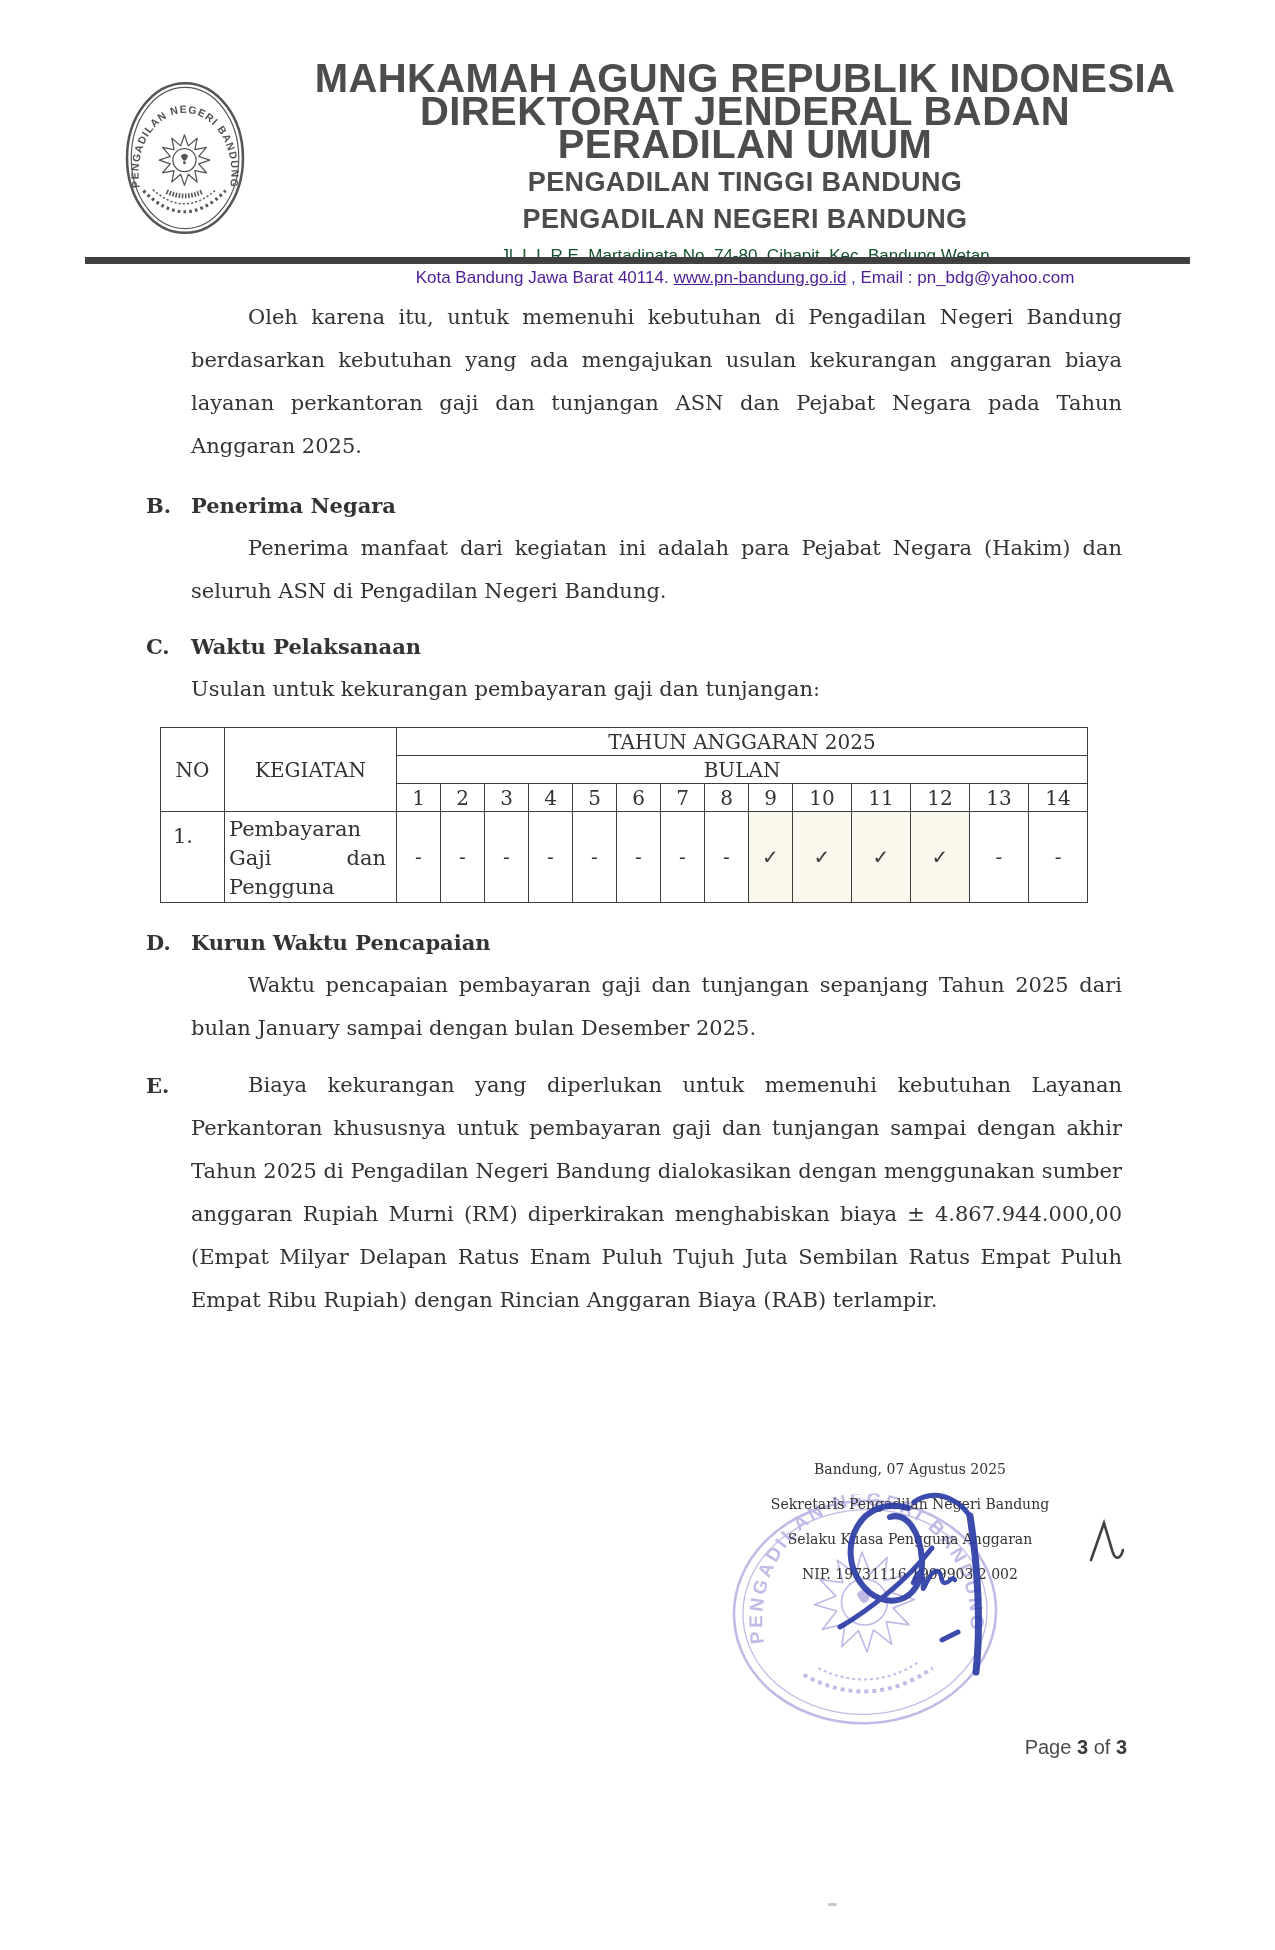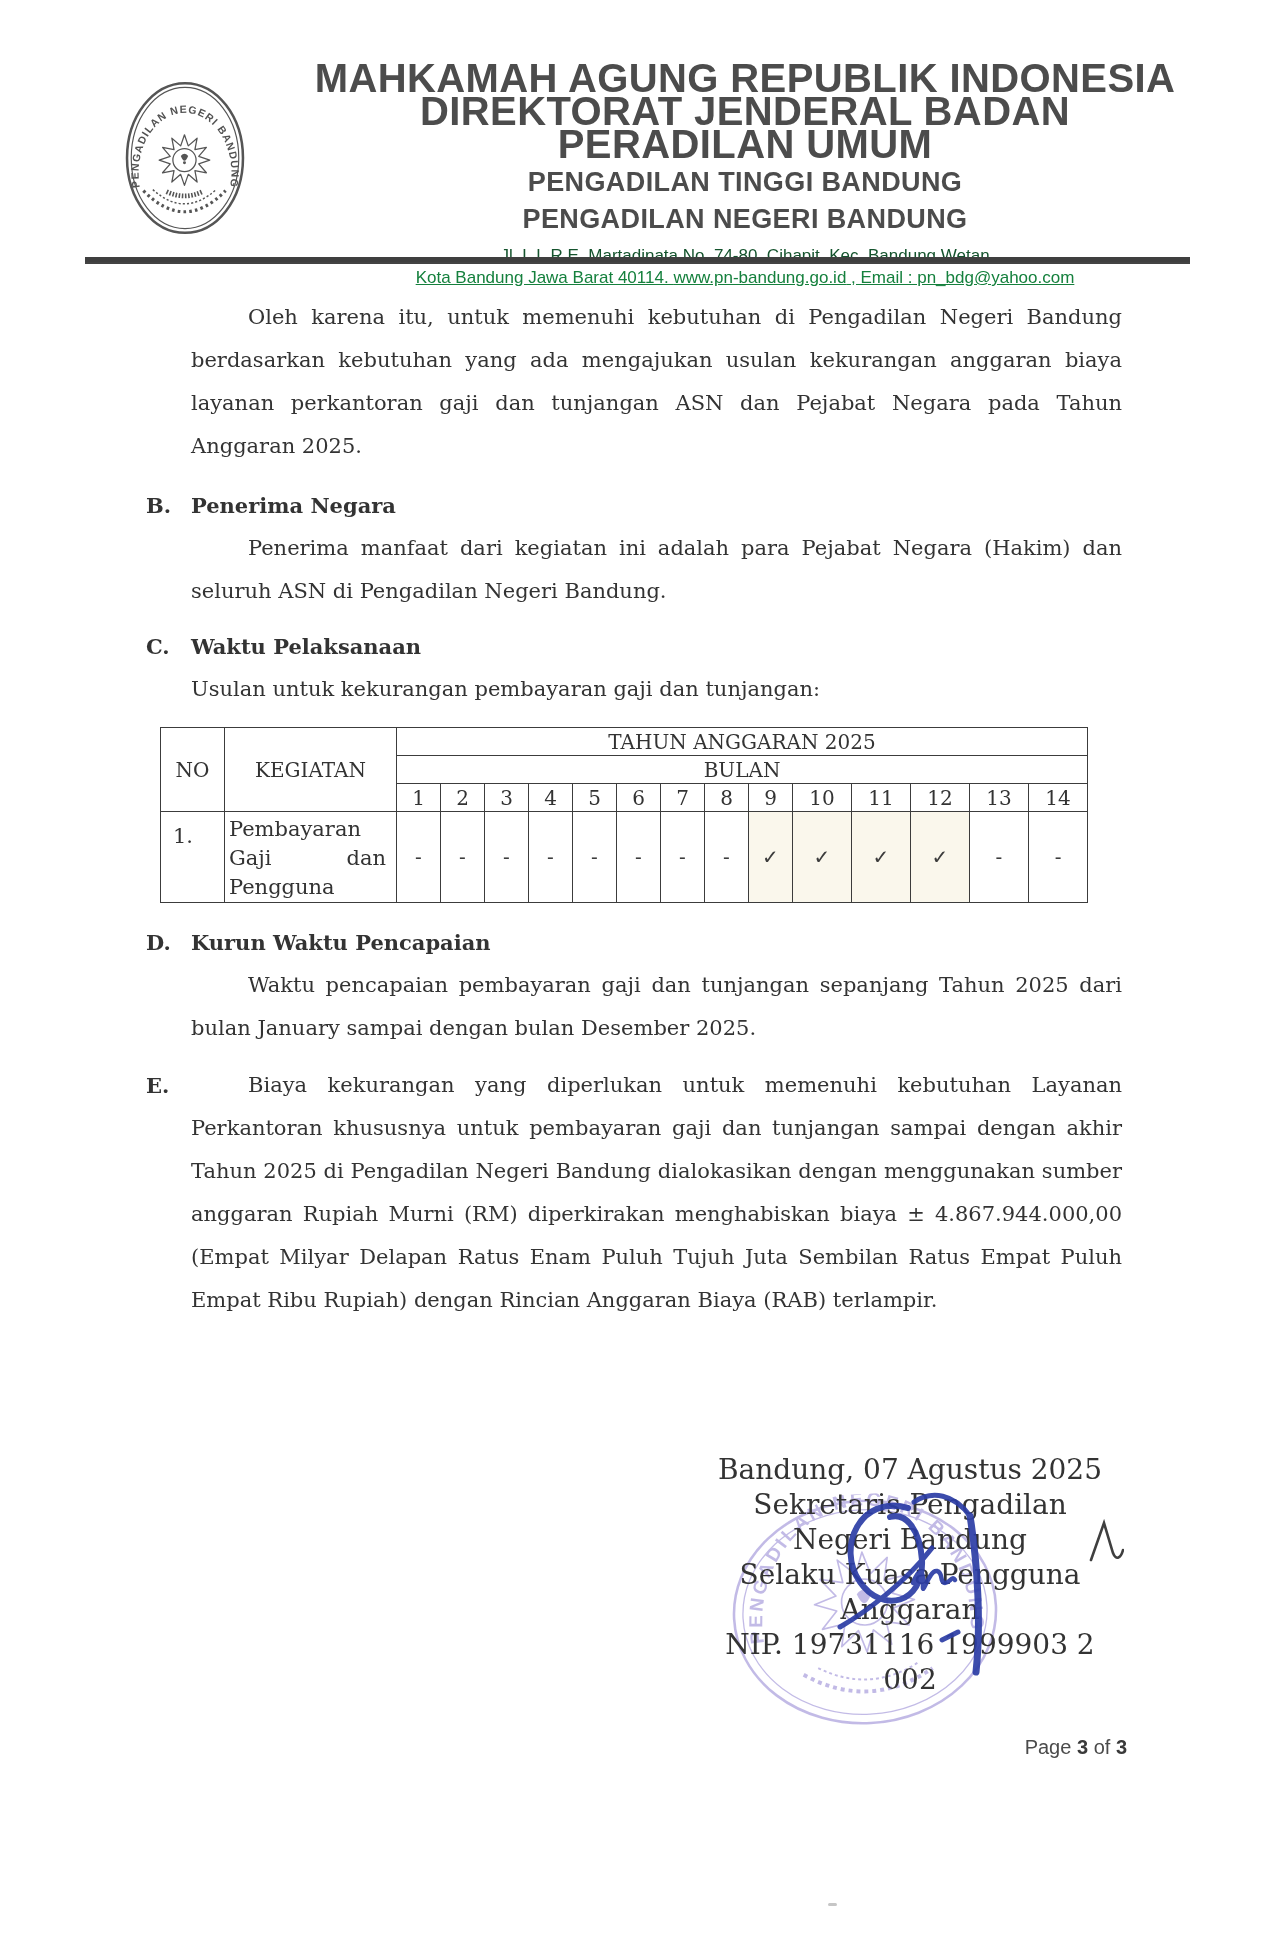--- a/index.html
+++ b/index.html
@@ -9,21 +9,21 @@
     overflow:hidden; font-family:"DejaVu Serif", serif; color:#333;
   }
   
   .logo-svg { position:absolute; left:124px; top:80px; width:122px; height:156px; }
   .lh-text { position:absolute; left:300px; top:62px; width:890px; text-align:center;
              font-family:"Liberation Sans", sans-serif; color:#4c4c4c; }
   .lh-l1, .lh-l2 { font-size:40px; font-weight:bold; line-height:33px; letter-spacing:.4px; }
   .lh-l3, .lh-l4 { font-size:27px; font-weight:bold; line-height:37px; letter-spacing:.4px; }
   .lh-l3 { margin-top:3px; }
   .lh-addr1 { margin-top:7px; font-size:17px; line-height:22px; color:#14532d; }
-  .lh-addr2 { font-size:17px; line-height:22px; color:#15803d;text-decoration:underline; }
+  .lh-addr2 { font-size:17px; line-height:22px; color:#4c1d95; }
   .lh-web { text-decoration:underline; }
   .rule { position:absolute; left:85px; top:257px; width:1105px; height:4px;
           border-top:5px solid #3f3f3f; border-bottom:2px solid #434343; }
   
   .content { position:absolute; left:146px; top:296px; width:976px;
              font-size:21px; line-height:43px; color:#333; }
   .para { margin-left:45px; text-indent:57px; text-align:justify; text-justify:inter-word; }
   .sec { display:flex; }
   .sec-label { width:45px; font-weight:bold; flex:0 0 45px; }
   .sec-body { flex:1; }
@@ -39,21 +39,21 @@
   .sched .no-cell-h, .sched .keg-cell-h { font-size:20px; text-align:center; }
   .sched .mth { font-size:20px; text-align:center; }
   .sched .data-row { height:90px; }
   .sched .no-cell { vertical-align:top; text-align:left; padding:3px 0 0 12px; font-size:21px; }
   .sched .keg-cell { vertical-align:top; padding:3px 10px 0 4px; font-size:21px; line-height:29px; }
   .keg-l2 { display:flex; justify-content:space-between; }
   .sched .mark { text-align:center; vertical-align:middle; font-size:20px; color:#3c3c3c; }
   .sched .chk { background:#faf7ec; }
   
   .sig { position:absolute; left:700px; top:1452px; width:420px; text-align:center;
-         font-size:28px; line-height:35px; color:#333; z-index:4; }
+         font-size:14px; line-height:35px; color:#333; z-index:4; }
   .sig-name { margin-top:97px; }
   .caret-svg { position:absolute; left:388px; top:66px; width:36px; height:46px; }
   .stamp-svg { position:absolute; left:726px; top:1494px; width:278px; height:236px;
                z-index:2; opacity:.85; transform:rotate(-3deg); }
   .pen-svg { position:absolute; left:820px; top:1486px; width:186px; height:204px; z-index:5; }
   
   .pagefoot { position:absolute; top:1736px; right:148px; font-family:"Liberation Sans", sans-serif;
               font-size:20px; color:#4b4b4b; }
   .pagefoot .b { font-weight:bold; color:#3a3a3a; }
   .artifact { position:absolute; left:828px; top:1903px; width:9px; height:3px;

